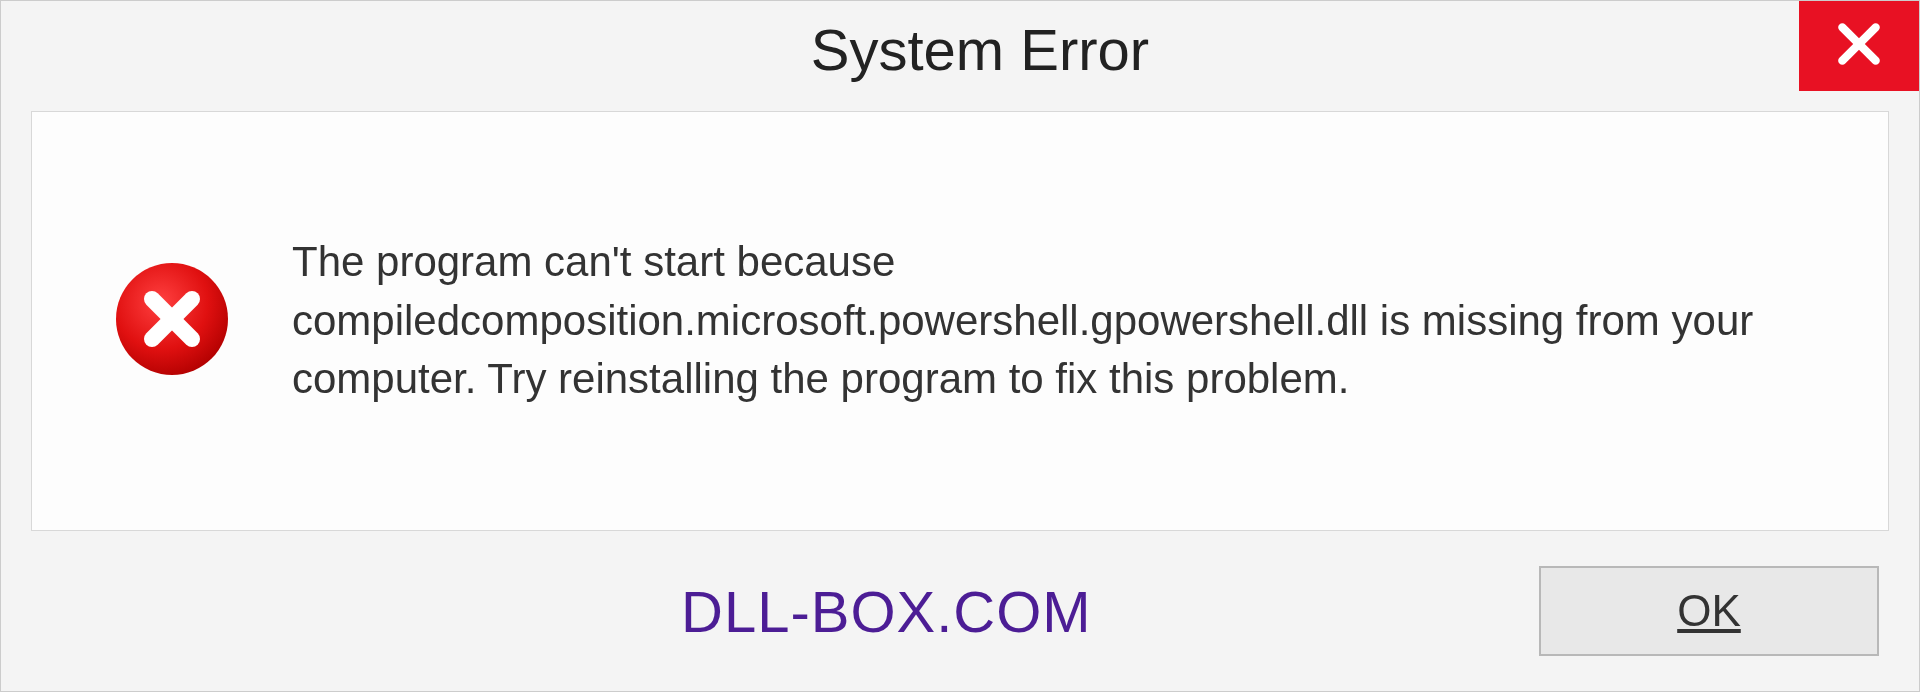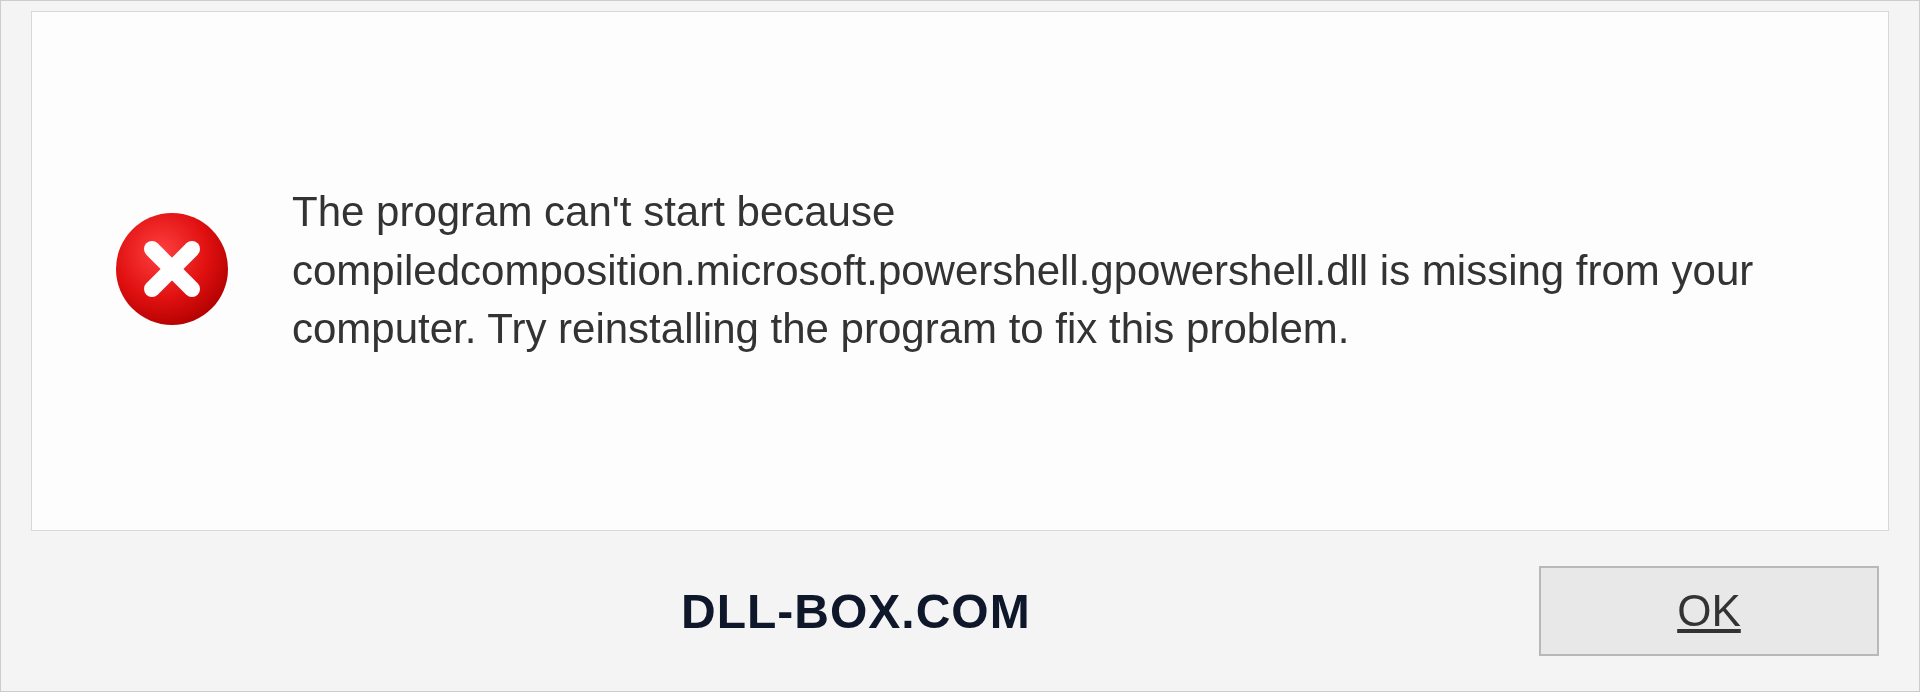--- a/index.html
+++ b/index.html
@@ -76,23 +76,23 @@
       color: #333;
       font-weight: 400;
     }
     .footer {
       display: flex;
       align-items: center;
       justify-content: space-between;
       padding: 15px 40px 35px 40px;
     }
     .watermark {
-      font-size: 48px;
-      font-weight: 700;
-      color: #0f172a;
+      font-size: 58px;
+      font-weight: 400;
+      color: #4c1d95;
       letter-spacing: 1px;
       margin-left: 640px;
     }
     .ok-button {
       width: 340px;
       height: 90px;
       background: #e8e8e8;
       border: 2px solid #b8b8b8;
       font-size: 44px;
       color: #333;
@@ -102,20 +102,31 @@
       cursor: pointer;
       font-family: inherit;
       text-decoration: underline;
     }
   </style>
 </head>
 <body>
 
 <div class="dialog">
 
+  <div class="titlebar">
+    <div class="title-text">System Error</div>
+    <div class="close-button">
+      <span>
+        <svg viewBox="0 0 24 24">
+          <line x1="4" y1="4" x2="20" y2="20" stroke="#ffffff" stroke-width="4" stroke-linecap="round"></line>
+          <line x1="20" y1="4" x2="4" y2="20" stroke="#ffffff" stroke-width="4" stroke-linecap="round"></line>
+        </svg>
+      </span>
+    </div>
+  </div>
 
   <div class="content-panel">
     <div class="error-icon">
       <svg viewBox="0 0 120 120">
         <defs>
           <radialGradient id="rg" cx="40%" cy="35%" r="70%">
             <stop offset="0%" stop-color="#ff4040"></stop>
             <stop offset="60%" stop-color="#e01010"></stop>
             <stop offset="100%" stop-color="#b00000"></stop>
           </radialGradient>

